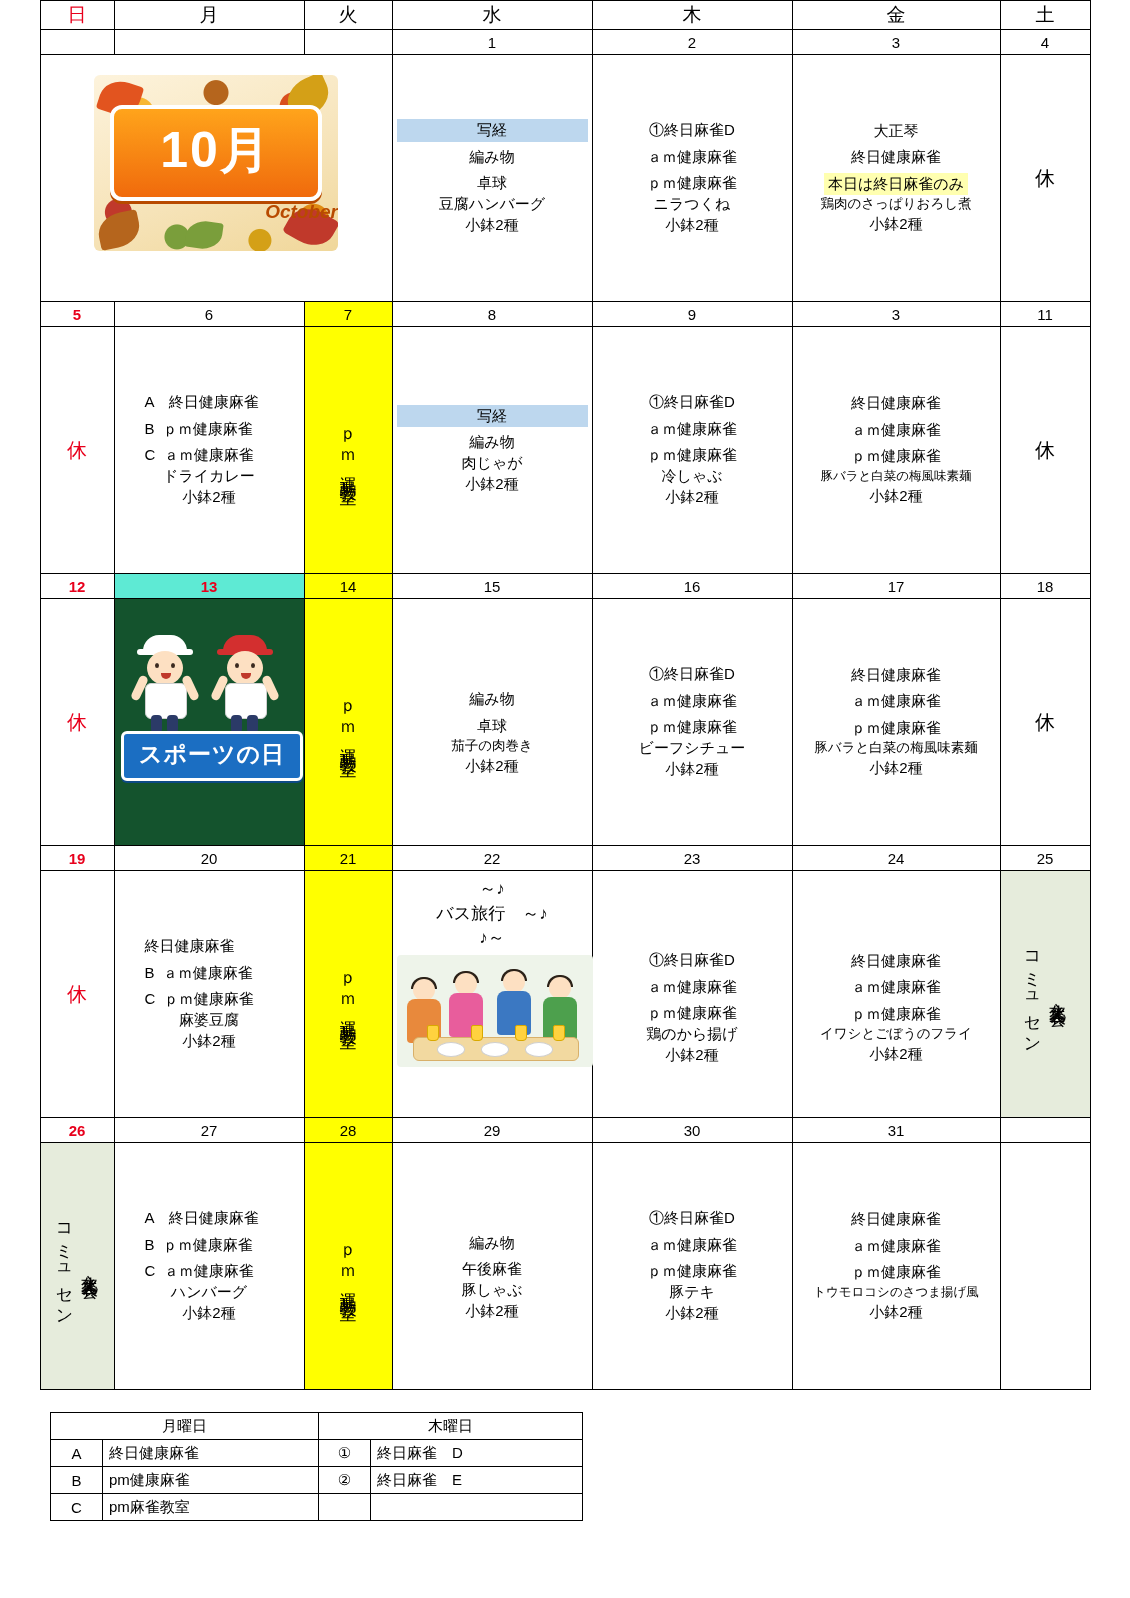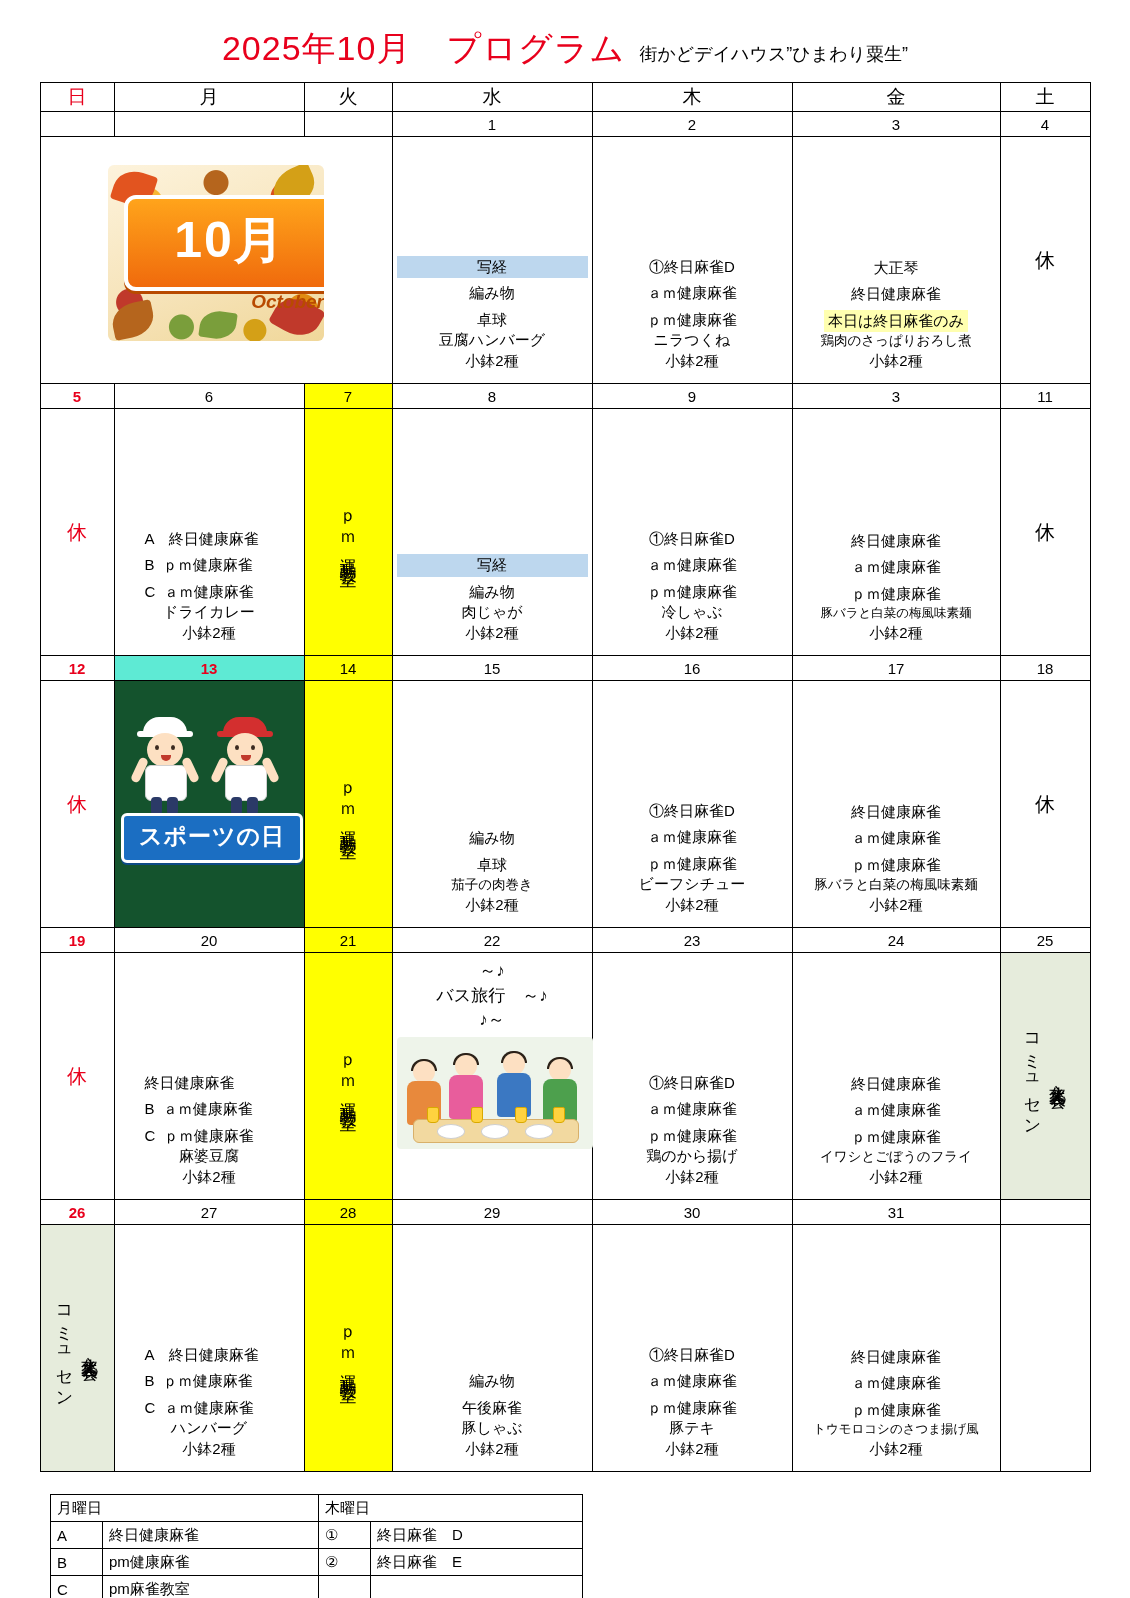--- a/index.html
+++ b/index.html
@@ -89,21 +89,21 @@
   }
   tr.body td.yellow { background: #ffff00; }
   tr.body td.blue { background: #14532d; }
   tr.body td.green { background: #e6ecdc; }
 
   .cell {
     position: relative;
     height: 100%;
     display: flex;
     flex-direction: column;
-    justify-content: flex-end;
+    justify-content: center;
     box-sizing: border-box;
     padding: 10px 4px 8px 4px;
   }
   .acts {
     display: flex;
     flex-direction: column;
     gap: 4px;
     align-items: center;
     font-size: 15px;
     line-height: 1.5;
@@ -182,33 +182,34 @@
     writing-mode: vertical-rl;
     text-orientation: upright;
     font-size: 17px;
     letter-spacing: 2px;
   }
 
   
   .oct-art {
     width: 216px;
     height: 176px;
-    margin: 28px auto 0 auto;
+    margin: 20px auto 0 auto;
     position: relative;
     border-radius: 6px;
     background:
       radial-gradient(circle at 18% 22%, #f7b733 0 16px, transparent 17px),
       radial-gradient(circle at 82% 18%, #d94f1e 0 14px, transparent 15px),
       radial-gradient(circle at 10% 78%, #c0392b 0 13px, transparent 14px),
       radial-gradient(circle at 90% 82%, #e08b12 0 15px, transparent 16px),
       radial-gradient(circle at 50% 10%, #b5651d 0 12px, transparent 13px),
       radial-gradient(circle at 34% 92%, #7a9e3b 0 12px, transparent 13px),
       radial-gradient(circle at 68% 94%, #d4a017 0 11px, transparent 12px),
       linear-gradient(160deg, #fdf3dc 0%, #f6e3b8 60%, #f0d79a 100%);
     overflow: hidden;
+    padding-left: 28px;
   }
   .oct-leaf {
     position: absolute;
     border-radius: 60% 10% 60% 10%;
   }
   .oct-badge {
     position: absolute;
     left: 16px;
     top: 30px;
     width: 204px;
@@ -338,21 +339,21 @@
     border: 1px solid #000000;
     font-size: 15px;
     font-weight: normal;
     height: 26px;
     padding: 0 6px;
   }
   col.lg-a { width: 52px; }
   col.lg-b { width: 216px; }
   col.lg-c { width: 52px; }
   col.lg-d { width: 212px; }
-  table.legend td.ctr, table.legend th.ctr { text-align: left; }
+  table.legend td.ctr, table.legend th.ctr { text-align: center; }
   table.legend td.lft { text-align: left; }
 
   .footer-notes {
     margin-left: 120px;
     padding-top: 24px;
     text-align: center;
   }
   .note-red {
     color: #e8001c;
     font-size: 18px;
@@ -363,24 +364,20 @@
     font-size: 21px;
     margin-top: 14px;
     white-space: pre;
   }
 </style>
 </head>
 <body>
 
 <div class="page">
 
-  <div class="header">
-    <div class="title-main">2025年10月　プログラム</div>
-    <div class="title-sub">街かどデイハウス”ひまわり粟生”</div>
-  </div>
 
   <table class="cal">
     <colgroup>
       <col class="c-sun">
         <col class="c-mon">
         <col class="c-tue">
         <col class="c-wed">
         <col class="c-thu">
         <col class="c-fri">
         <col class="c-sat">

